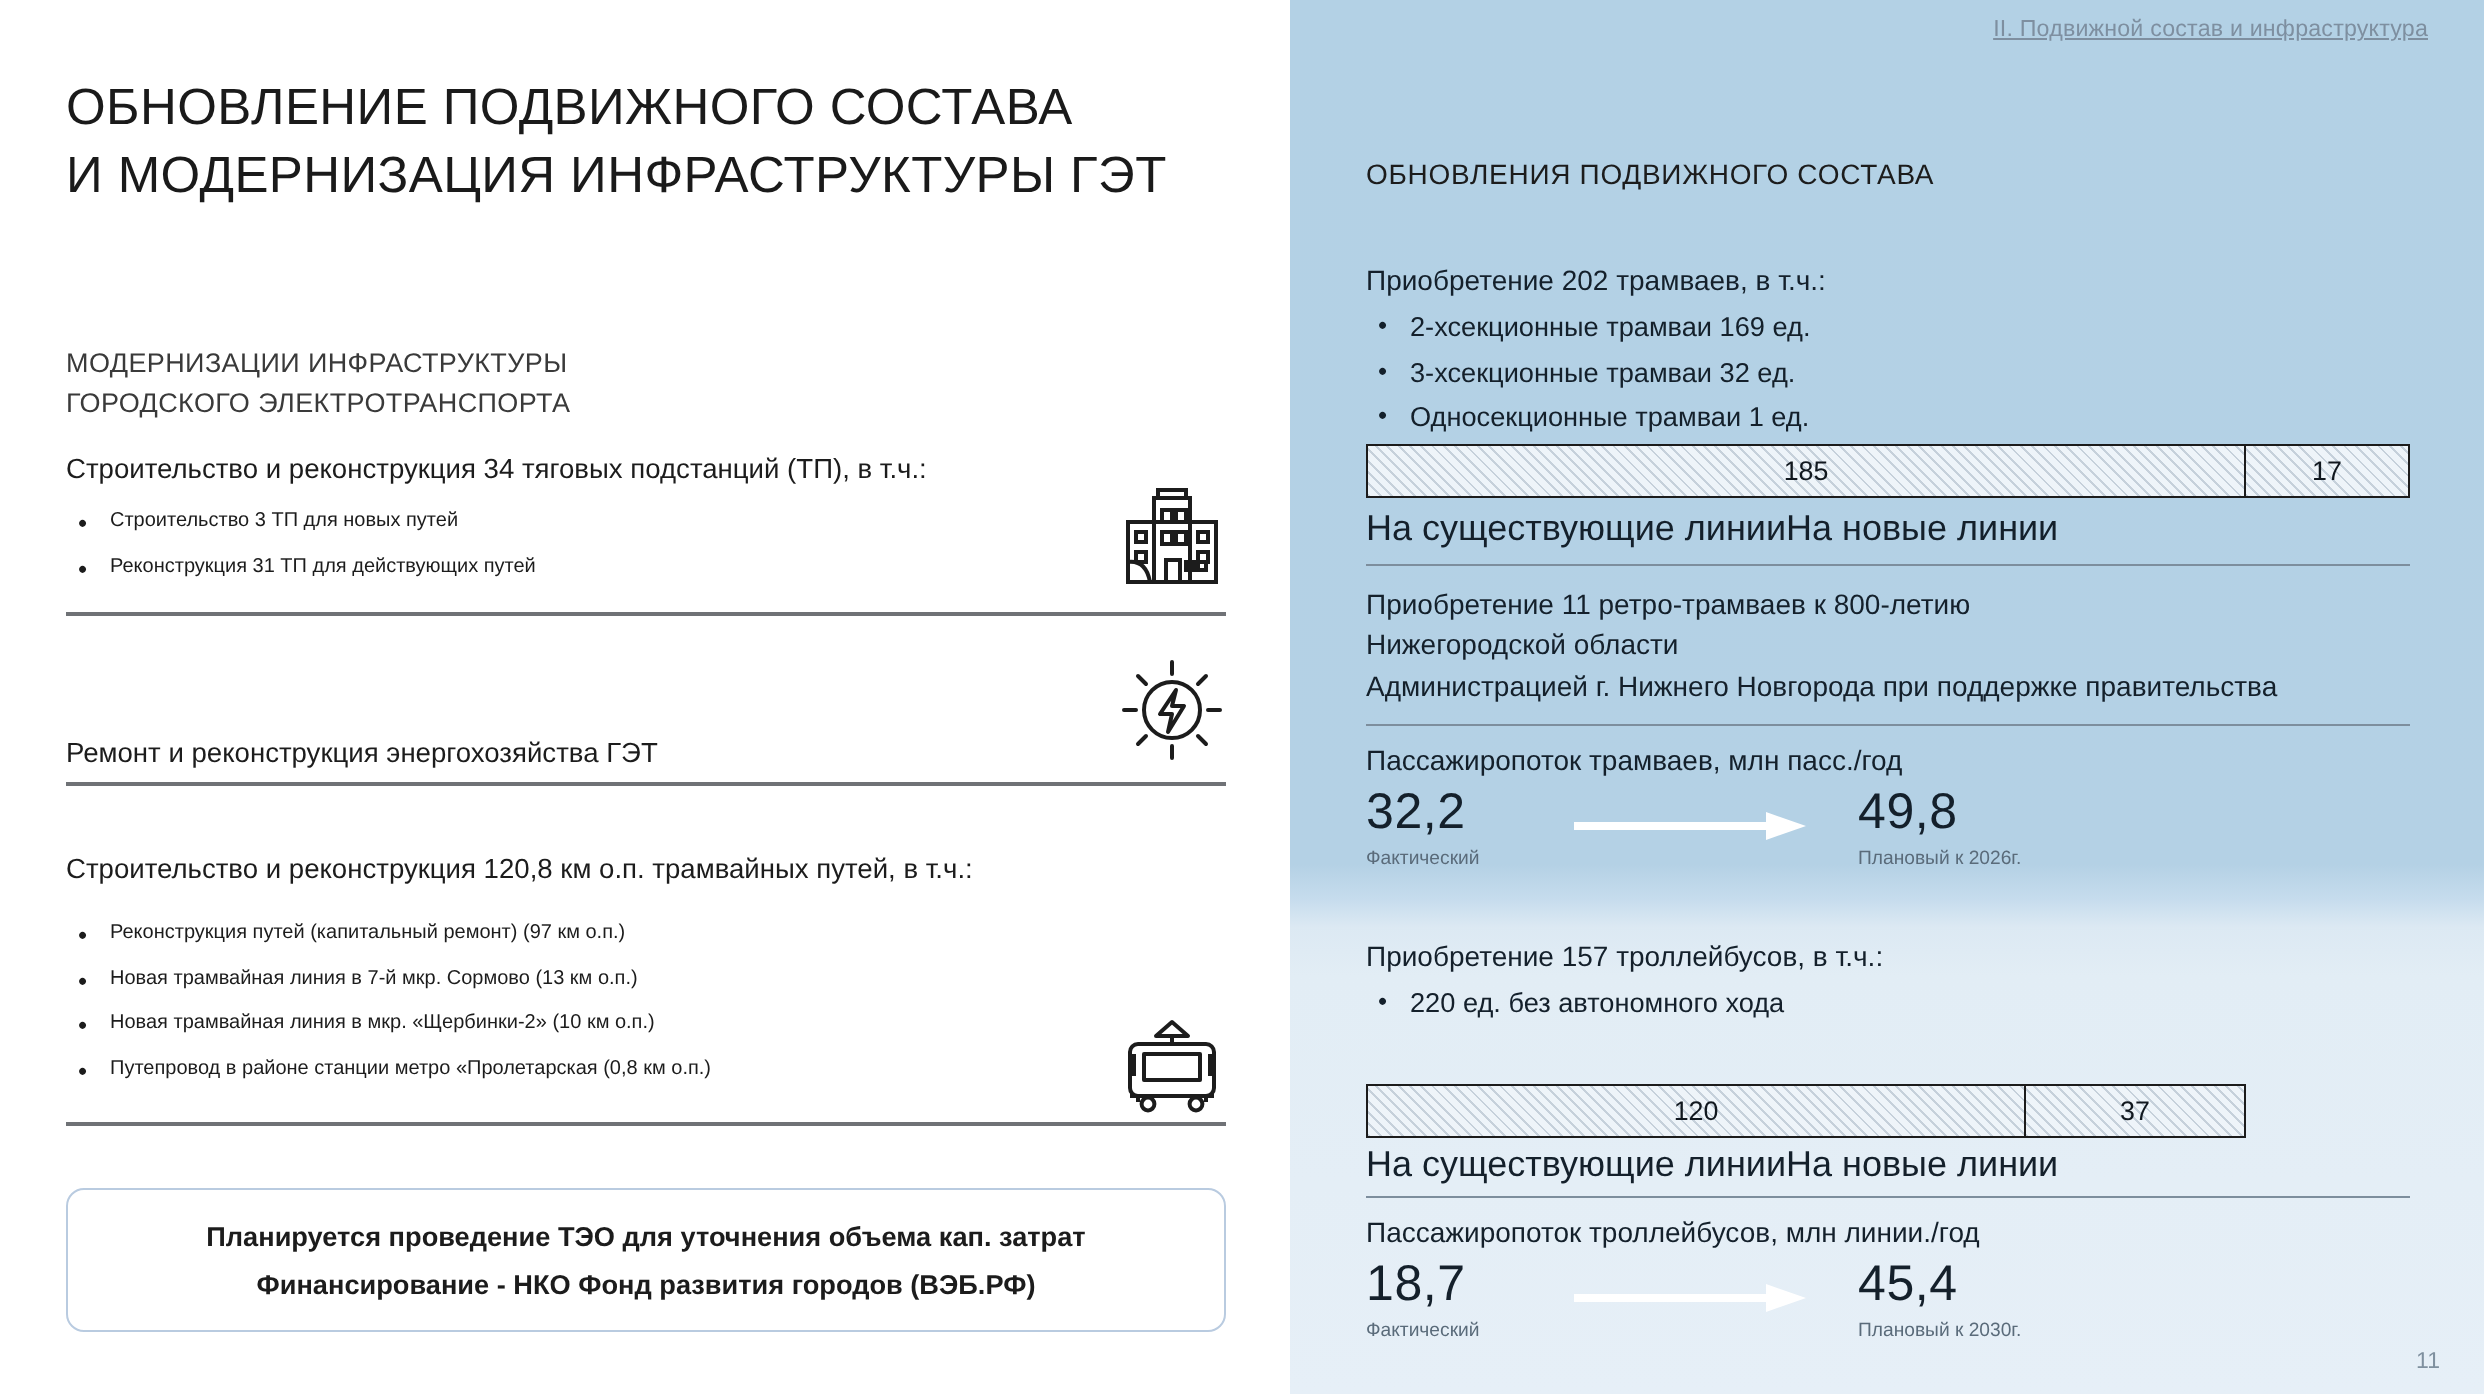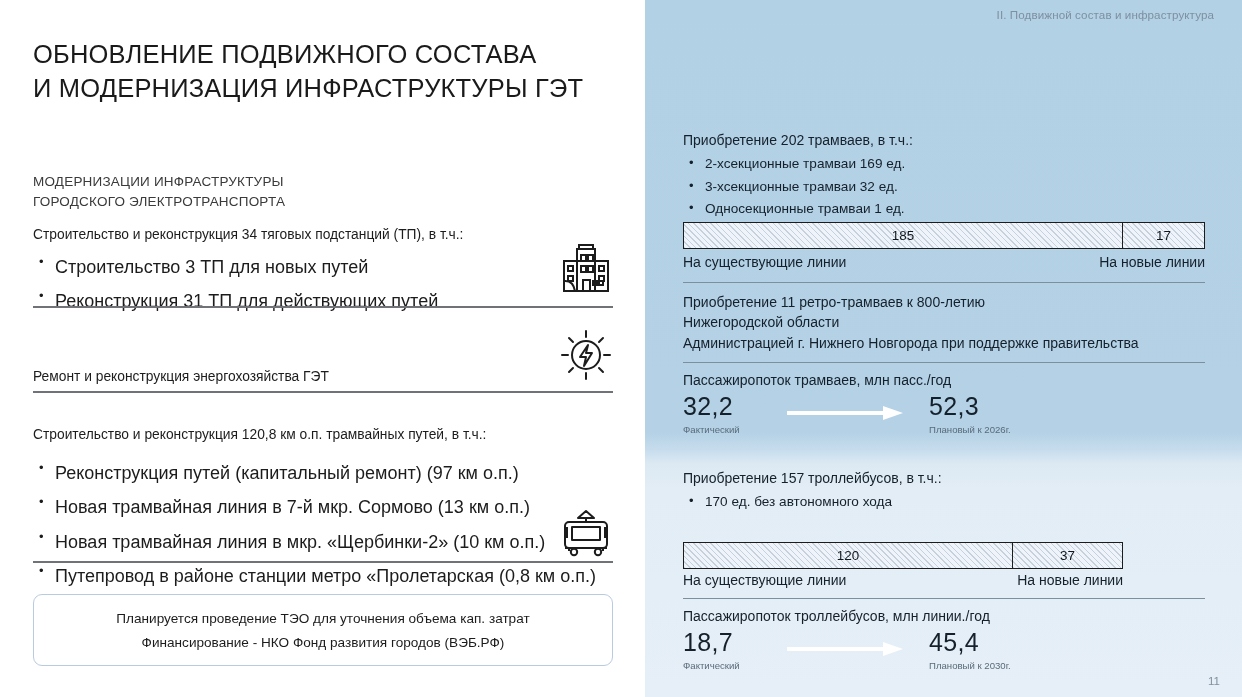--- a/index.html
+++ b/index.html
@@ -46,21 +46,21 @@
   }
 
   .lblock { position: absolute; left: 33px; width: 580px; }
   .lblock .lead {
     font-size: 13.8px;
     color: #1c1c1c;
     line-height: 1.4;
   }
   .lblock ul { list-style: none; margin-top: 10px; }
   .lblock li {
-    font-size: 18px;
+    font-size: 10px;
     color: #1c1c1c;
     line-height: 1.45;
     padding-left: 22px;
     position: relative;
     margin-bottom: 8px;
   }
   .lblock li::before {
     content: "•";
     position: absolute;
     left: 6px; top: -1px;
@@ -90,20 +90,21 @@
     background: #ffffff;
     display: flex;
     flex-direction: column;
     align-items: center;
     justify-content: center;
     gap: 9px;
   }
   .note-box div {
     font-size: 13.6px;
     color: #1c1c1c;
+    font-weight: bold;
   }
 
   
   .right {
     position: relative;
     width: 597px;
     height: 697px;
     background: linear-gradient(180deg,
         #b3d1e5 0%,
         #b4d1e5 62%,
@@ -111,20 +112,21 @@
         #dce9f3 66.5%,
         #e2edf5 70%,
         #e6eff7 100%);
   }
   .eyebrow {
     position: absolute;
     right: 28px; top: 8px;
     font-size: 11.6px;
     color: #7e8fa0;
     letter-spacing: 0.1px;
+    text-decoration: underline;
   }
   .rheading {
     position: absolute;
     left: 38px; top: 79px;
     font-size: 14px;
     color: #1c1c1c;
     letter-spacing: 0.35px;
   }
   .rblock { position: absolute; left: 38px; width: 522px; }
   .rblock .lead {
@@ -169,22 +171,21 @@
         rgba(120,140,160,0.34) 0px,
         rgba(120,140,160,0.34) 1px,
         rgba(255,255,255,0) 1px,
         rgba(255,255,255,0) 4px);
   }
   .seg + .seg { border-left: none; }
   .barlabels {
     position: absolute;
     width: 522px;
     display: flex;
-    justify-content: space-between;
-    font-size: 14px;
+    font-size: 18px;
     color: #14202b;
   }
 
   .rrule {
     position: absolute;
     left: 38px;
     width: 522px;
     height: 1.4px;
     background: #7d8e9d;
   }
@@ -314,20 +315,21 @@
 
     <div class="note-box">
       <div>Планируется проведение ТЭО для уточнения объема кап. затрат</div>
       <div>Финансирование - НКО Фонд развития городов (ВЭБ.РФ)</div>
     </div>
   </div>
 
   <div class="right">
 
     <div class="eyebrow">II. Подвижной состав и инфраструктура</div>
+    <div class="rheading">ОБНОВЛЕНИЯ ПОДВИЖНОГО СОСТАВА</div>
 
     <div class="rblock" style="top:130px;">
       <div class="lead">Приобретение 202 трамваев, в т.ч.:</div>
       <ul>
         <li>2-хсекционные трамваи 169 ед.</li>
         <li>3-хсекционные трамваи 32 ед.</li>
         <li>Односекционные трамваи 1 ед.</li>
       </ul>
     </div>
 
@@ -352,29 +354,29 @@
     <div class="metric" style="top:372px;">
       <div class="mtitle">Пассажиропоток трамваев, млн пасс./год</div>
       <div class="mrow">
         <div class="mval m-from">32,2</div>
         <div class="mcap m-from">Фактический</div>
         <div class="arrow">
           <svg viewBox="0 0 116 16">
             <path d="M0 6 L96 6 L96 1 L116 8 L96 15 L96 10 L0 10 Z" fill="#ffffff"></path>
           </svg>
         </div>
-        <div class="mval m-to">52,3</div>
+        <div class="mval m-to">49,8</div>
         <div class="mcap m-to">Плановый к 2026г.</div>
       </div>
     </div>
 
     <div class="rblock" style="top:468px;">
       <div class="lead">Приобретение 157 троллейбусов, в т.ч.:</div>
       <ul>
-        <li>170 ед. без автономного хода</li>
+        <li>220 ед. без автономного хода</li>
       </ul>
     </div>
 
     <div class="segbar" style="left:38px; top:542px; width:420px;">
       <div class="seg" style="flex:0 0 330px;">120</div>
       <div class="seg" style="flex:0 0 110px;">37</div>
     </div>
     <div class="barlabels" style="left:38px; top:572px; width:440px;">
       <span>На существующие линии</span>
       <span>На новые линии</span>

